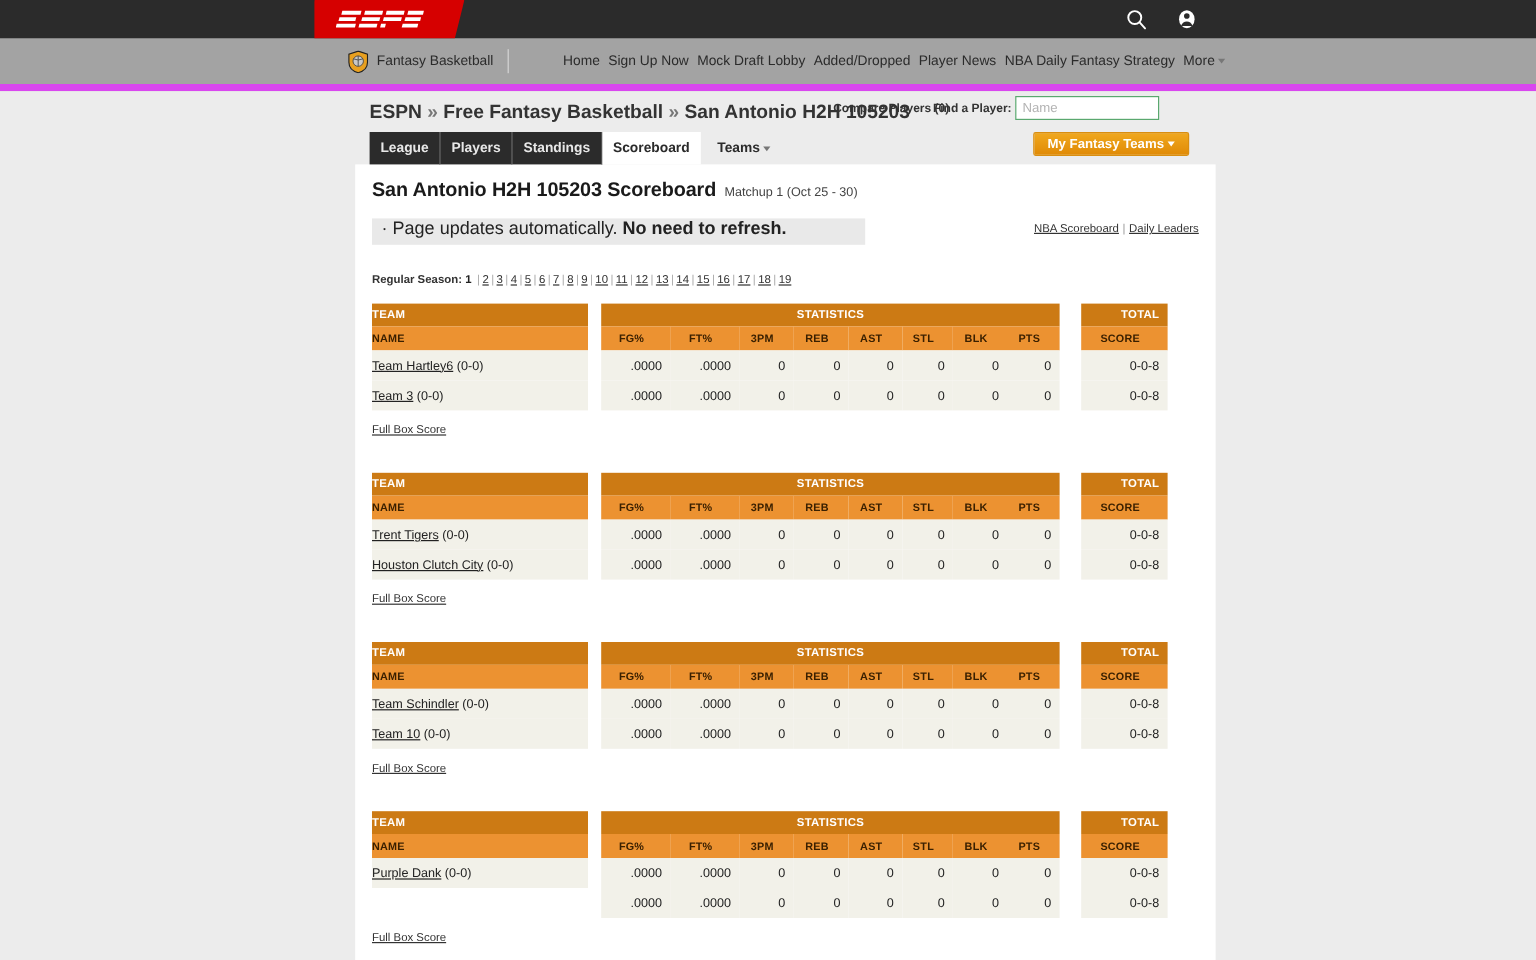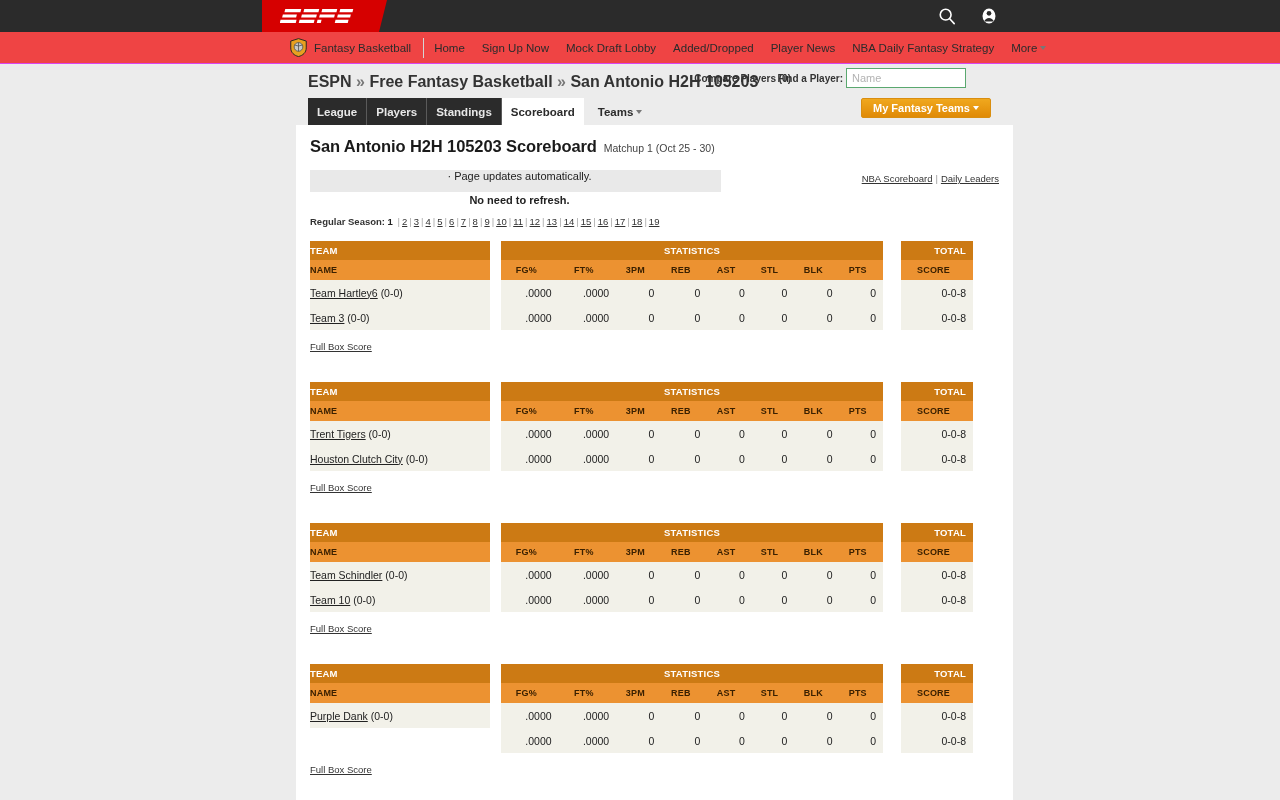--- a/index.html
+++ b/index.html
@@ -51,39 +51,39 @@
   }
   .topbar-icon {
     width: 22px; height: 22px;
     display: flex; align-items: center; justify-content: center;
     cursor: pointer;
   }
   .topbar-icon svg { display: block; }
 
   
   .sport-nav {
-    height: 32px;
-    background: #ef4444;
-    border-bottom: 1px solid #d946ef;
+    height: 44px;
+    background: #a3a3a3;
+    border-bottom: 6px solid #d946ef;
     display: flex;
     align-items: center;
     padding-left: 290px;
     font-size: 11.5px;
     color: #2b2b2b;
   }
   .sport-brand {
     display: flex; align-items: center; gap: 7px;
     padding-right: 12px;
     margin-right: 10px;
     border-right: 1px solid #d5d5d5;
     height: 20px;
   }
   .shield-icon { width: 17px; height: 19px; display:block; }
   .sport-brand-label { font-size: 11.5px; color: #2b2b2b; white-space: nowrap; }
-  .sport-links { display: flex; align-items: center; gap: 17px; }
+  .sport-links { display: flex; align-items: center; gap: 7px; margin-left: 35px; }
   .sport-links a {
     color: #2b2b2b; text-decoration: none;
     font-size: 11.5px; white-space: nowrap;
   }
   .caret-dn {
     display:inline-block; margin-left:3px;
     border-left:3px solid transparent; border-right:3px solid transparent;
     border-top:4px solid #777; vertical-align: middle;
   }
 
@@ -203,25 +203,24 @@
 
   .notice-row {
     position: relative;
     height: 22px;
     margin-bottom: 24px;
   }
   .notice-bar {
     position: absolute; left: 0; top: 0;
     width: 411px; height: 22px;
     background: #e9e9e9;
-    display: flex; align-items: center;
+    display: flex; 
     padding-left: 8px;
-    font-size: 11px;
+    font-size: 15px;
     color: #222;
-    flex-direction: column;
   }
   .notice-bar b { font-weight: bold; }
   .notice-links {
     position: absolute; right: 0; top: 3px;
     font-size: 9.5px; color: #333;
   }
   .notice-links a { color: #333; text-decoration: underline; }
   .notice-links .pipe { color: #999; padding: 0 3px; text-decoration: none; }
 
   .weeks-row {

